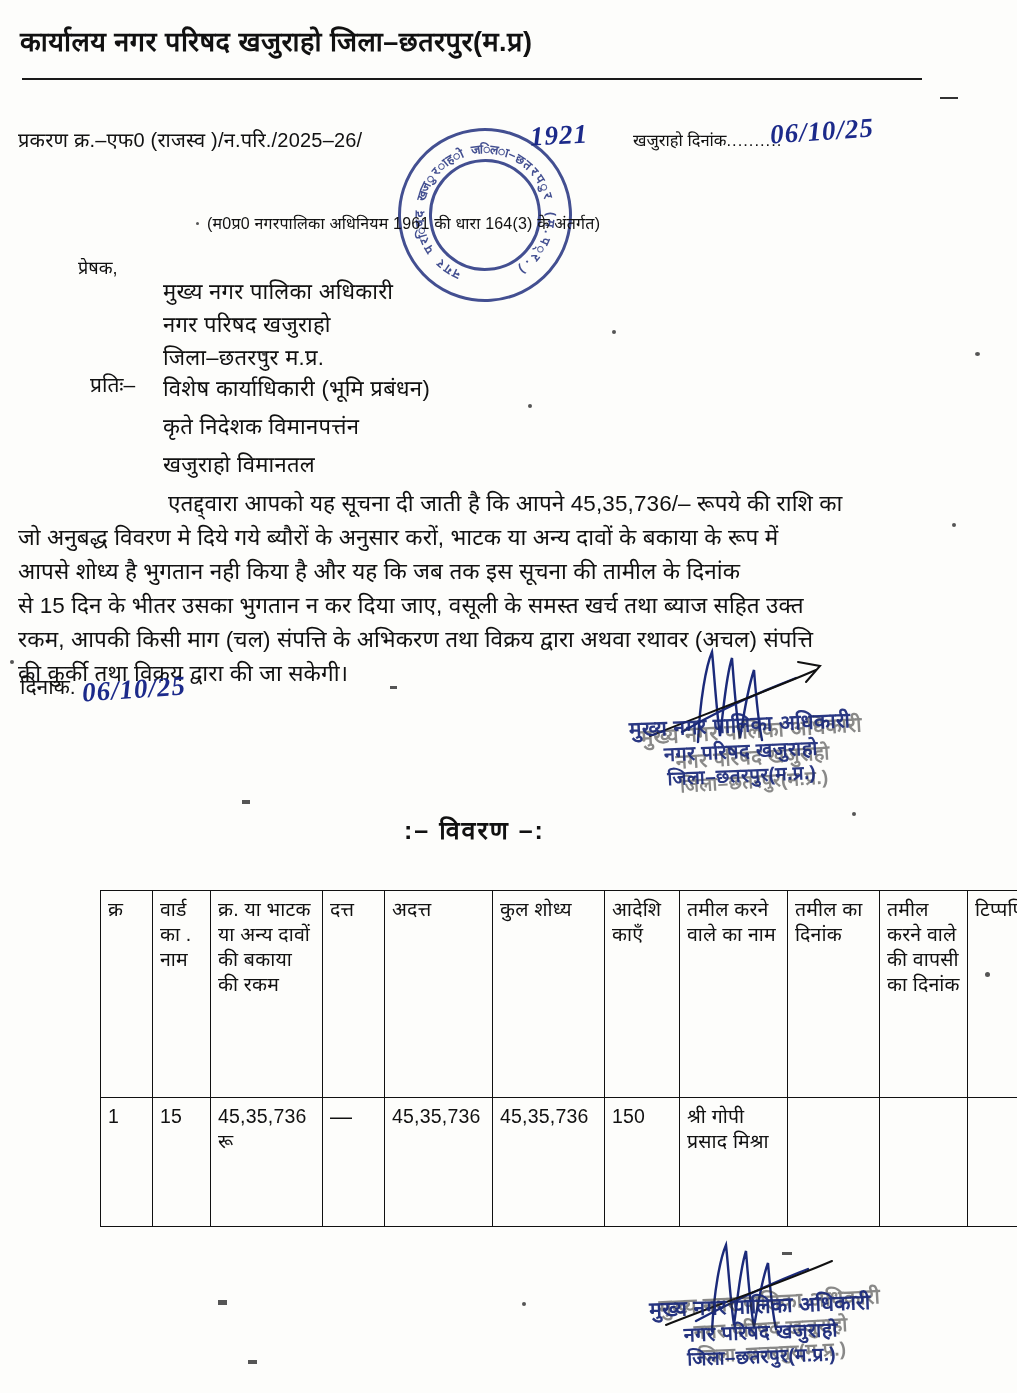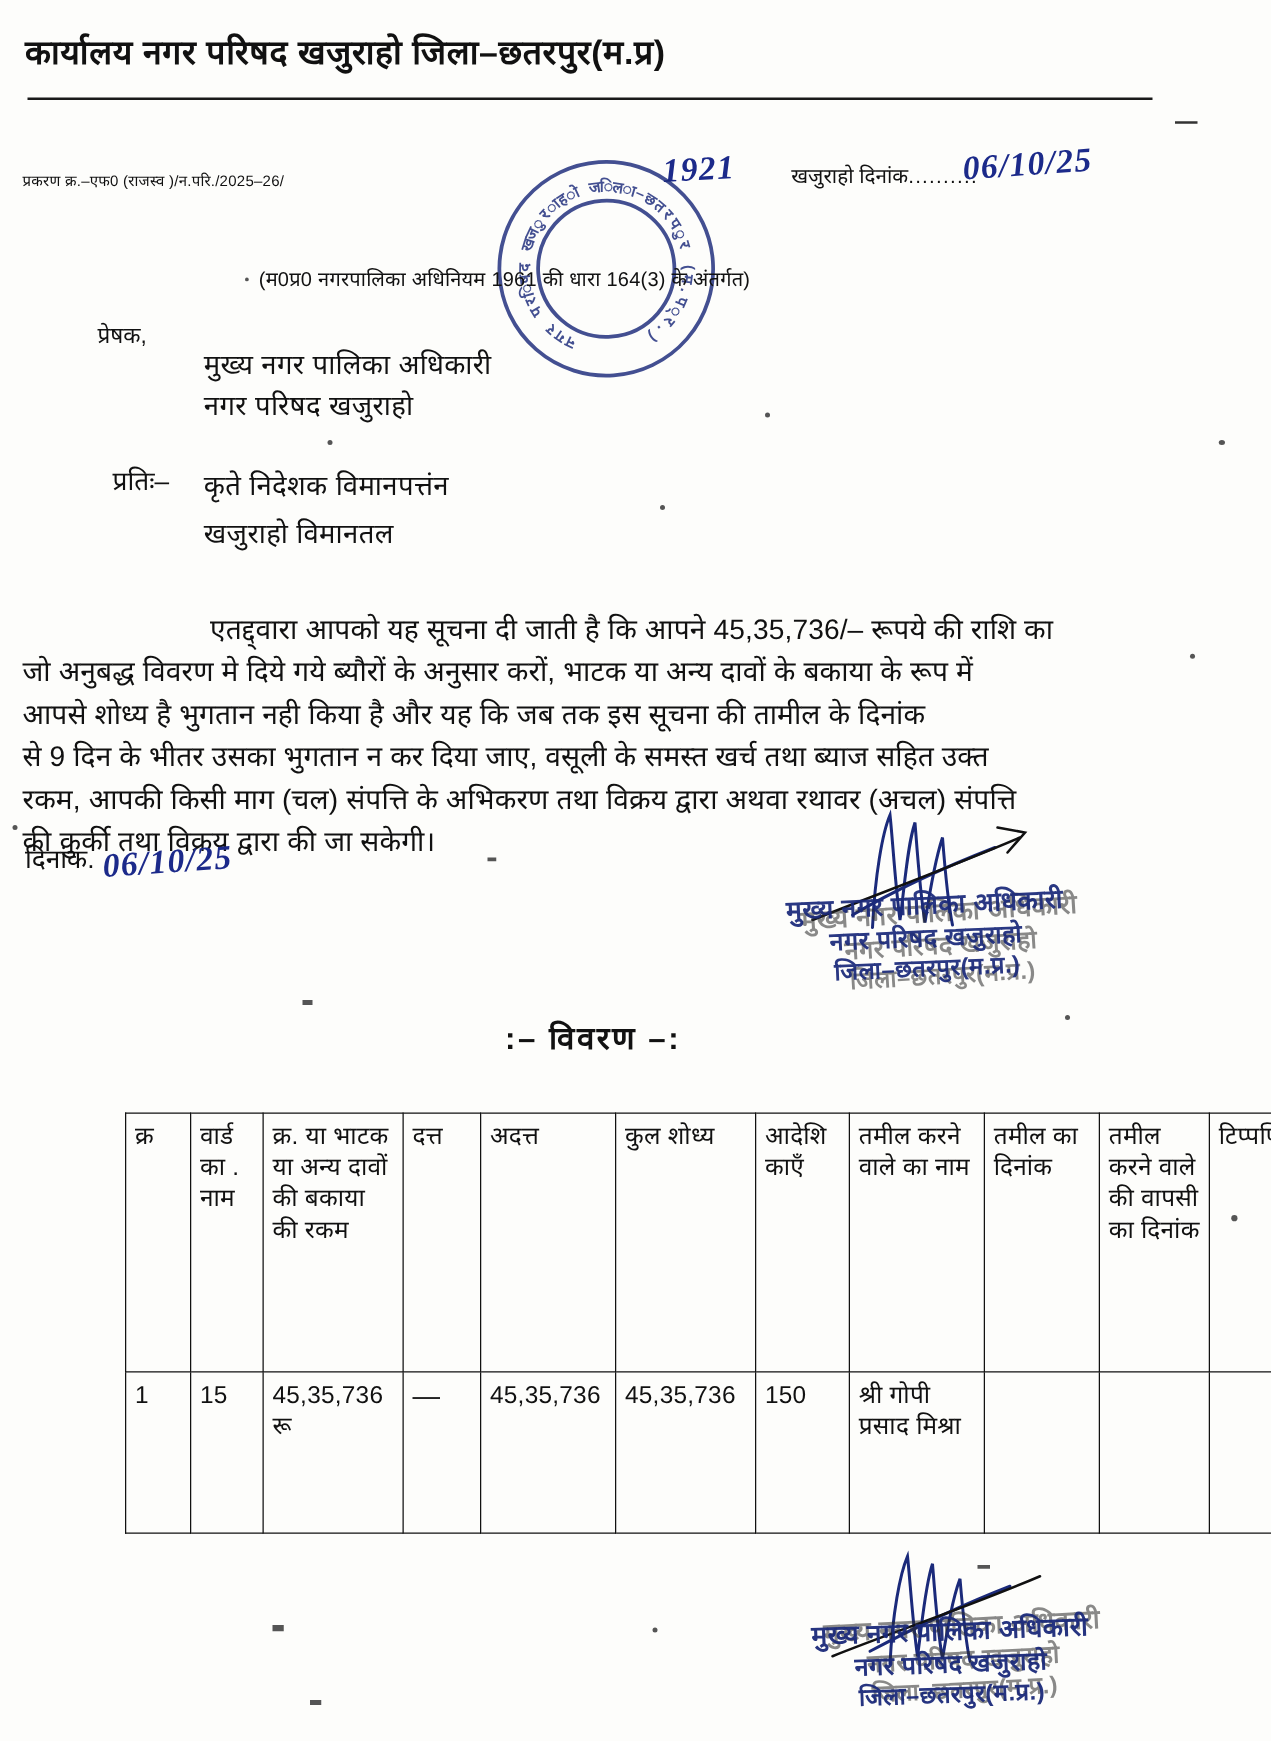--- a/index.html
+++ b/index.html
@@ -48,22 +48,22 @@
     font-size: 20px;
     font-weight: 700;
     font-family: "Liberation Serif", serif;
     letter-spacing: -0.2px;
   }
 
   
   .ref-line {
     position: absolute;
     left: 18px;
-    top: 136px;
-    font-size: 12px;
+    top: 126px;
+    font-size: 20px;
     white-space: nowrap;
     letter-spacing: 0.2px;
   }
   .ref-dots {
     display: inline-block;
     letter-spacing: 1px;
   }
   .hand {
     font-family: "Liberation Serif", serif;
     color: #1c2a8a;
@@ -375,33 +375,35 @@
   </div>
 
   <div class="act-line">
     <span class="speck" style="position:relative; display:inline-block; width:3px; height:3px; margin-right:8px; top:-4px;"></span><span>(म0प्र0 नगरपालिका अधिनियम 1961 की धारा 164(3) के अंतर्गत)</span>
   </div>
 
   <div class="from-label">प्रेषक,</div>
   <div class="addr-block">
     <div>मुख्य नगर पालिका अधिकारी</div>
     <div>नगर परिषद खजुराहो</div>
+    <div>जिला–छतरपुर म.प्र.</div>
   </div>
 
   <div class="to-label">प्रतिः–</div>
   <div class="to-block">
+    <div>विशेष कार्याधिकारी (भूमि प्रबंधन)</div>
     <div>कृते निदेशक विमानपत्तंन</div>
     <div>खजुराहो विमानतल</div>
   </div>
 
   <div class="body-para">
     <span class="l indent">एतद्द्वारा आपको यह सूचना दी जाती है कि आपने 45,35,736/– रूपये की राशि का</span>
     <span class="l">जो अनुबद्ध विवरण मे दिये गये ब्यौरों के अनुसार करों, भाटक या अन्य दावों के बकाया के रूप में</span>
     <span class="l">आपसे   शोध्य है भुगतान नही किया है और यह कि जब तक इस सूचना की तामील के दिनांक</span>
-    <span class="l">से 9 दिन के भीतर उसका भुगतान न कर दिया जाए, वसूली के समस्त खर्च तथा ब्याज सहित उक्त</span>
+    <span class="l">से 15 दिन के भीतर उसका भुगतान न कर दिया जाए, वसूली के समस्त खर्च तथा ब्याज सहित उक्त</span>
     <span class="l">रकम, आपकी किसी माग (चल) संपत्ति के अभिकरण तथा विक्रय द्वारा अथवा रथावर (अचल) संपत्ति</span>
     <span class="l">की कुर्की तथा विक्रय द्वारा की जा सकेगी।</span>
   </div>
 
   <div class="date-line">
     <span>दिनांक</span><span>.</span>
     <span class="hand">06/10/25</span>
   </div>
 
   <svg class="signature" style="left:620px; top:640px;" width="260" height="110" viewBox="0 0 260 110">

